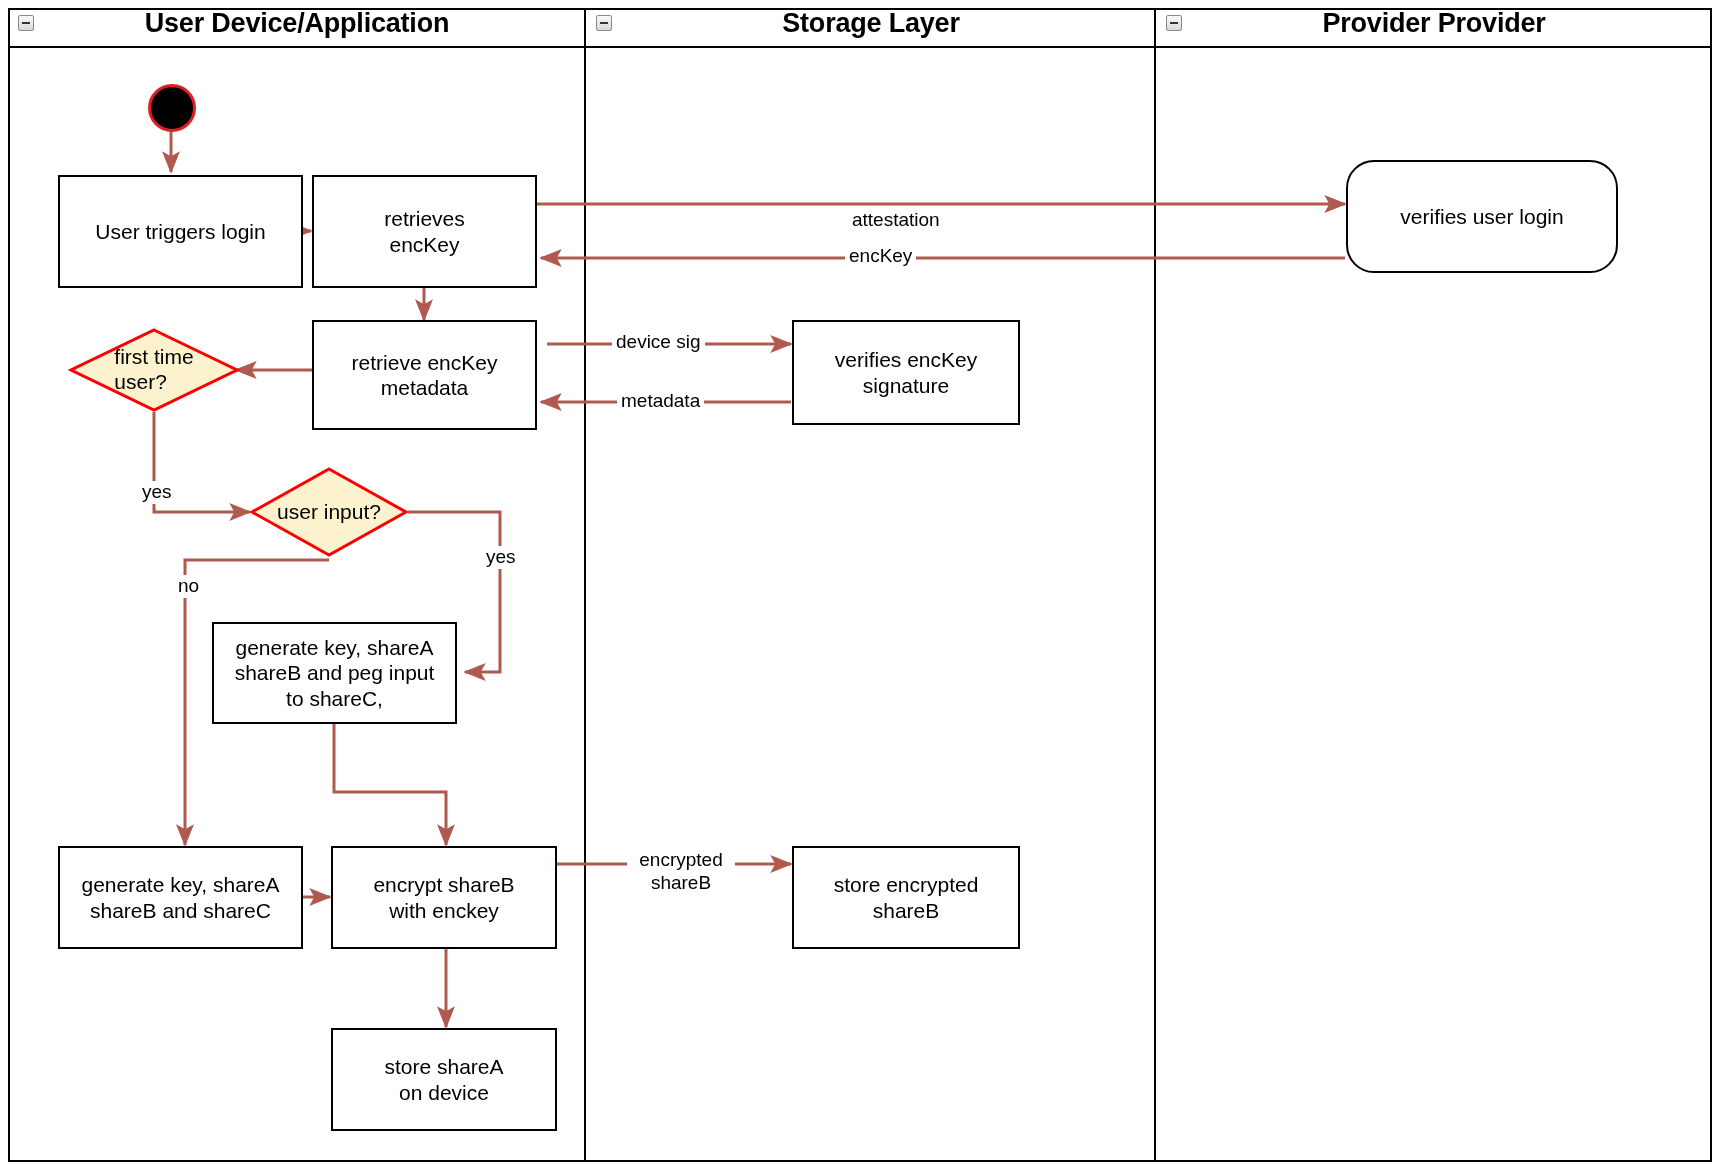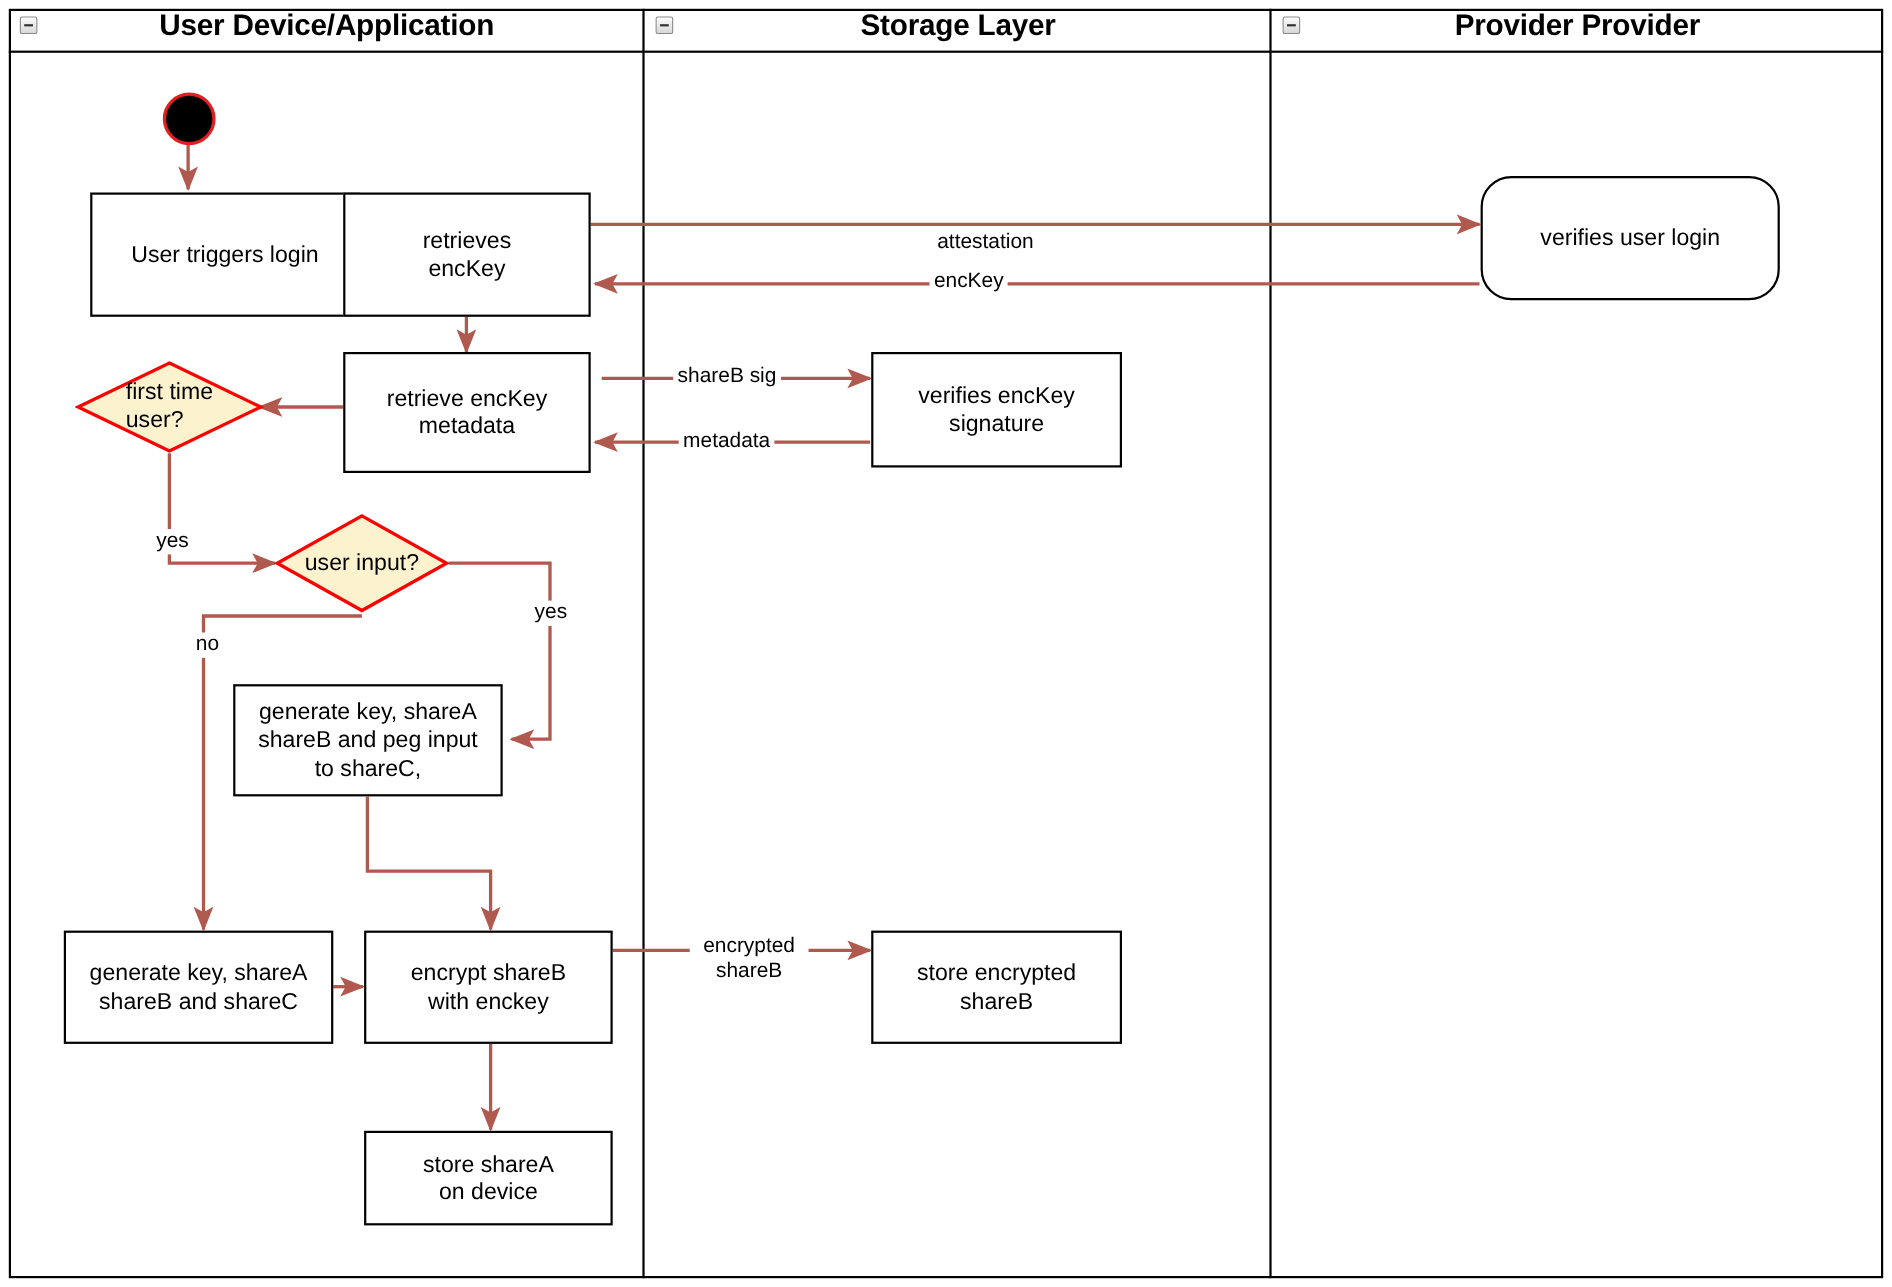--- a/index.html
+++ b/index.html
@@ -201,21 +201,21 @@
       <path d="M 302 897 L 330 897"></path>
 
       <path d="M 557 864 L 791 864"></path>
 
       <path d="M 446 949 L 446 1027"></path>
     </g>
   </svg>
 
   <div class="start-node" style="left:148px; top:84px; width:48px; height:48px;"></div>
 
-  <div class="node action" style="left:58px; top:175px; width:245px; height:113px;margin-left:24px;">
+  <div class="node action" style="left:58px; top:175px; width:245px; height:113px;">
     <span>User triggers login</span>
   </div>
 
   <div class="node action" style="left:312px; top:175px; width:225px; height:113px;">
     <span>retrieves<br>encKey</span>
   </div>
 
   <div class="node action" style="left:1346px; top:160px; width:272px; height:113px;border-radius:28px;">
     <span>verifies user login</span>
   </div>
@@ -237,21 +237,21 @@
   </div>
 
   <div class="node action" style="left:331px; top:846px; width:226px; height:103px;">
     <span>encrypt shareB<br>with enckey</span>
   </div>
 
   <div class="node action" style="left:792px; top:846px; width:228px; height:103px;">
     <span>store encrypted<br>shareB</span>
   </div>
 
-  <div class="node action" style="left:331px; top:1028px; width:226px; height:86px;">
+  <div class="node action" style="left:331px; top:1028px; width:226px; height:103px;">
     <span>store shareA<br>on device</span>
   </div>
 
   <div class="node decision" style="left:68px; top:327px; width:172px; height:86px;">
     <svg width="172" height="86" viewBox="0 0 172 86" xmlns="http://www.w3.org/2000/svg">
       <polygon points="86,3 169,43 86,83 3,43" fill="#fcf3ce" stroke="#ff0000" stroke-width="3"></polygon>
     </svg>
     <div class="dlabel">first time<br>user?</div>
   </div>
 
@@ -259,21 +259,21 @@
     <svg width="160" height="92" viewBox="0 0 160 92" xmlns="http://www.w3.org/2000/svg">
       <polygon points="80,3 157,46 80,89 3,46" fill="#fcf3ce" stroke="#ff0000" stroke-width="3"></polygon>
     </svg>
     <div class="dlabel">user input?</div>
   </div>
 
   <div class="edge-label" style="left:848px; top:209px;">attestation</div>
 
   <div class="edge-label" style="left:845px; top:245px;">encKey</div>
 
-  <div class="edge-label" style="left:612px; top:331px;">shareB sig</div>
+  <div class="edge-label" style="left:612px; top:331px;">device sig</div>
 
   <div class="edge-label" style="left:617px; top:390px;">metadata</div>
 
   <div class="edge-label" style="left:138px; top:481px;">yes</div>
 
   <div class="edge-label" style="left:482px; top:546px;">yes</div>
 
   <div class="edge-label" style="left:174px; top:575px;">no</div>
 
   <div class="edge-label multi" style="left:627px; top:849px; width:100px;">encrypted<br>shareB</div>

